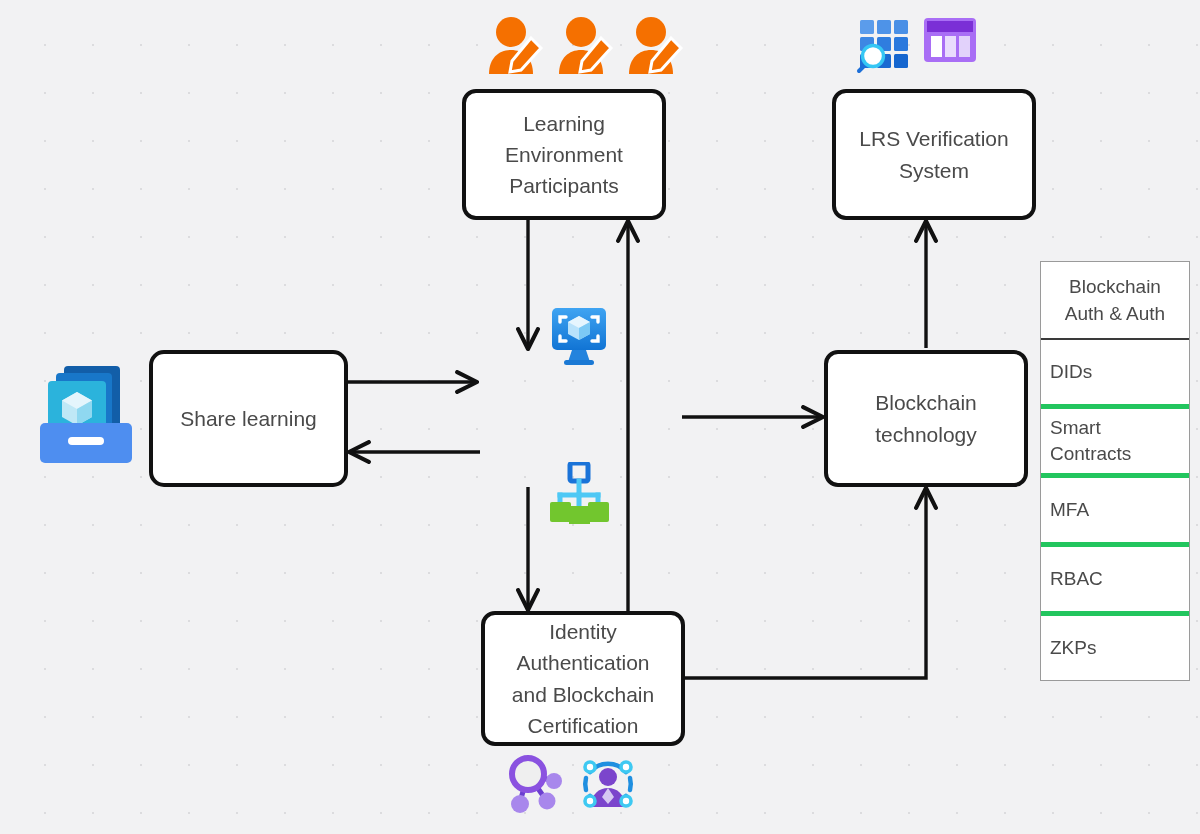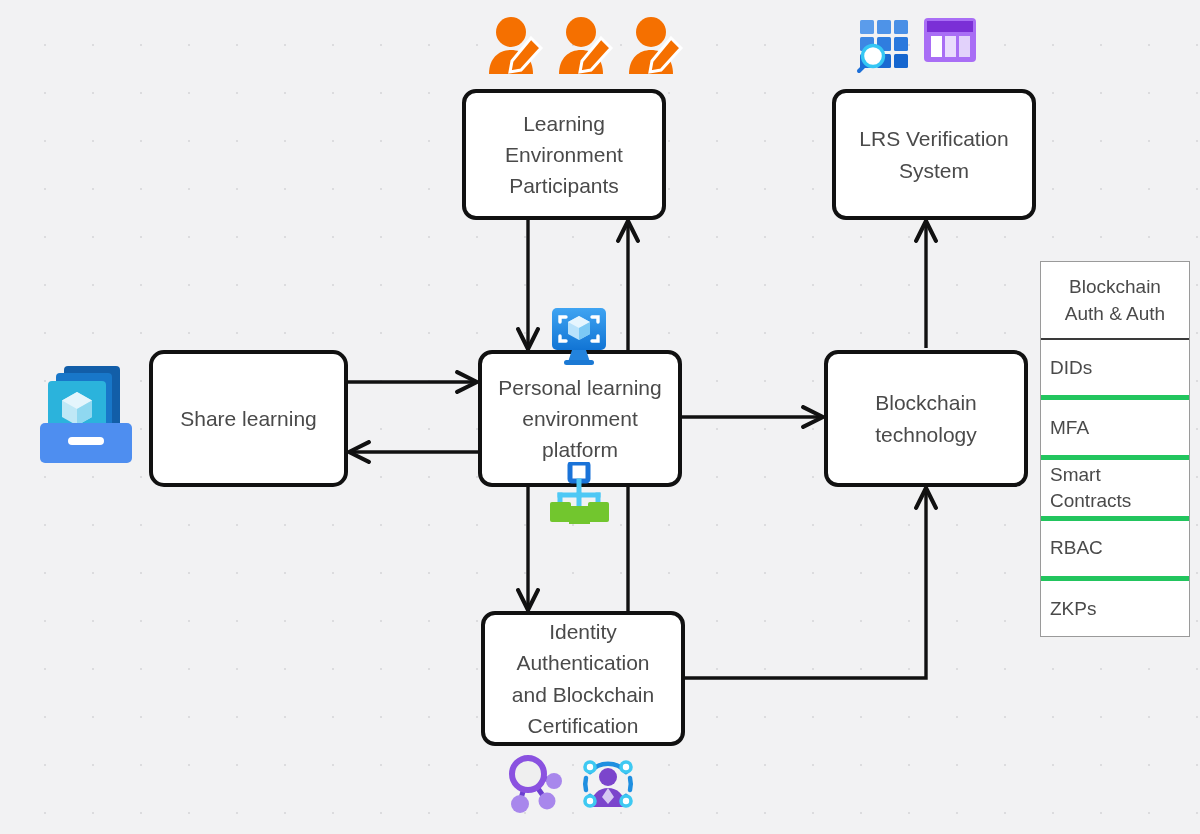--- a/index.html
+++ b/index.html
@@ -61,21 +61,21 @@
   #icons-lrs          { left: 856px; top: 16px; display: flex; gap: 10px; align-items: flex-start; }
   #icon-share         { left: 38px;  top: 361px; }
   #icon-platform-top  { left: 548px; top: 305px; }
   #icon-platform-bot  { left: 548px; top: 462px; }
   #icons-identity     { left: 506px; top: 752px; display: flex; gap: 8px; align-items: center; }
 
   
   #auth-table {
     position: absolute;
     left: 1040px; top: 261px;
-    width: 150px; height: 376px;
+    width: 150px; height: 420px;
     box-sizing: border-box;
     background: #ffffff;
     border: 1.5px solid #9a9a9a;
     z-index: 3;
     display: flex;
     flex-direction: column;
   }
   #auth-table .th {
     flex: 0 0 auto;
     padding: 12px 8px 10px 8px;
@@ -285,27 +285,20 @@
       <span>System</span>
     </div>
   </div>
 
   <div class="node" id="node-share">
     <div>
       <span>Share learning</span>
     </div>
   </div>
 
-  <div class="node" id="node-platform">
-    <div>
-      <span>Personal learning</span>
-      <span>environment</span>
-      <span>platform</span>
-    </div>
-  </div>
 
   <div class="node" id="node-blockchain">
     <div>
       <span>Blockchain</span>
       <span>technology</span>
     </div>
   </div>
 
   <div class="node" id="node-identity">
     <div>
@@ -321,31 +314,31 @@
       <span>Blockchain</span>
       <span>Auth &amp; Auth</span>
     </div>
     <div class="tr">
       <div>
         <span>DIDs</span>
       </div>
     </div>
     <div class="tr">
       <div>
-        <span>MFA</span>
-      </div>
-    </div>
-    <div class="tr">
-      <div>
         <span>Smart</span>
         <span>Contracts</span>
       </div>
     </div>
     <div class="tr">
       <div>
+        <span>MFA</span>
+      </div>
+    </div>
+    <div class="tr">
+      <div>
         <span>RBAC</span>
       </div>
     </div>
     <div class="tr">
       <div>
         <span>ZKPs</span>
       </div>
     </div>
   </div>
 

